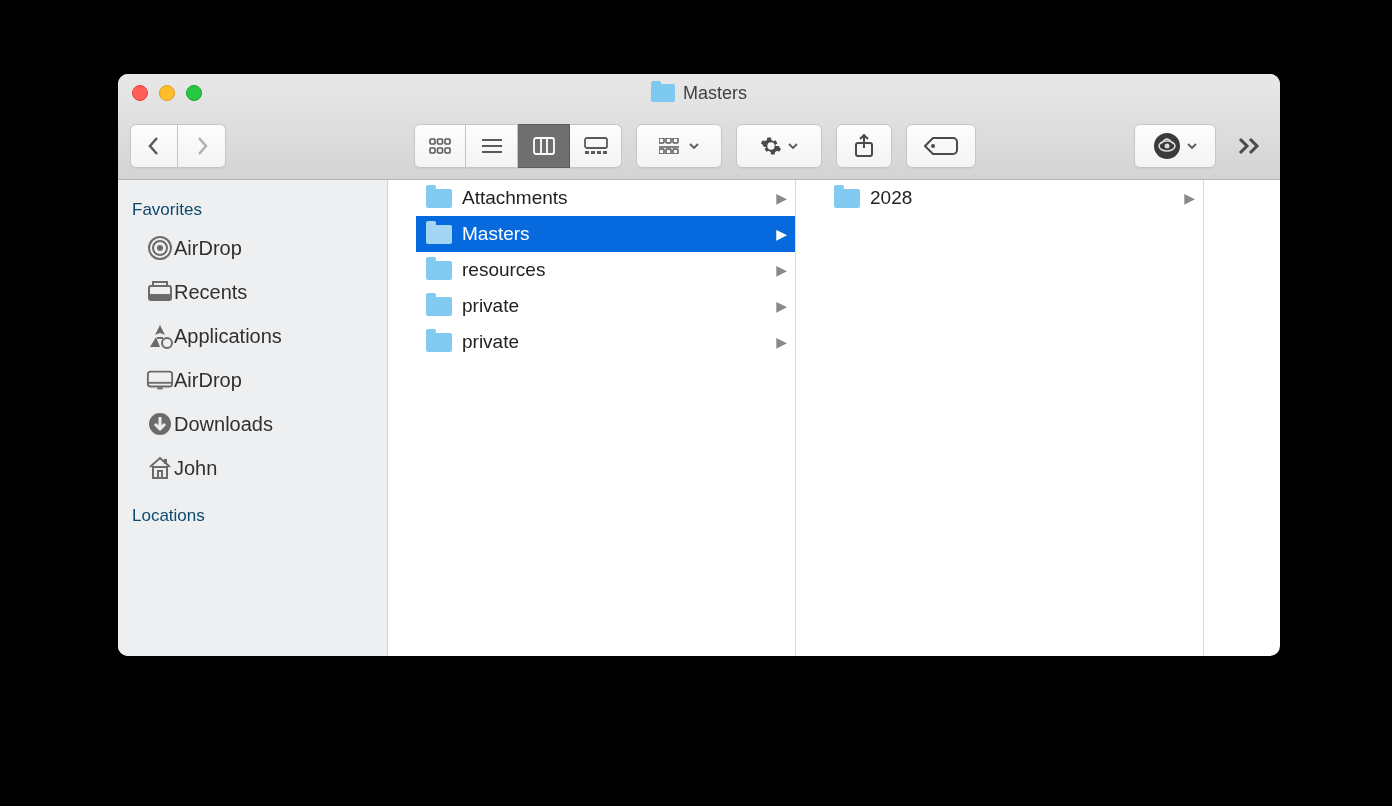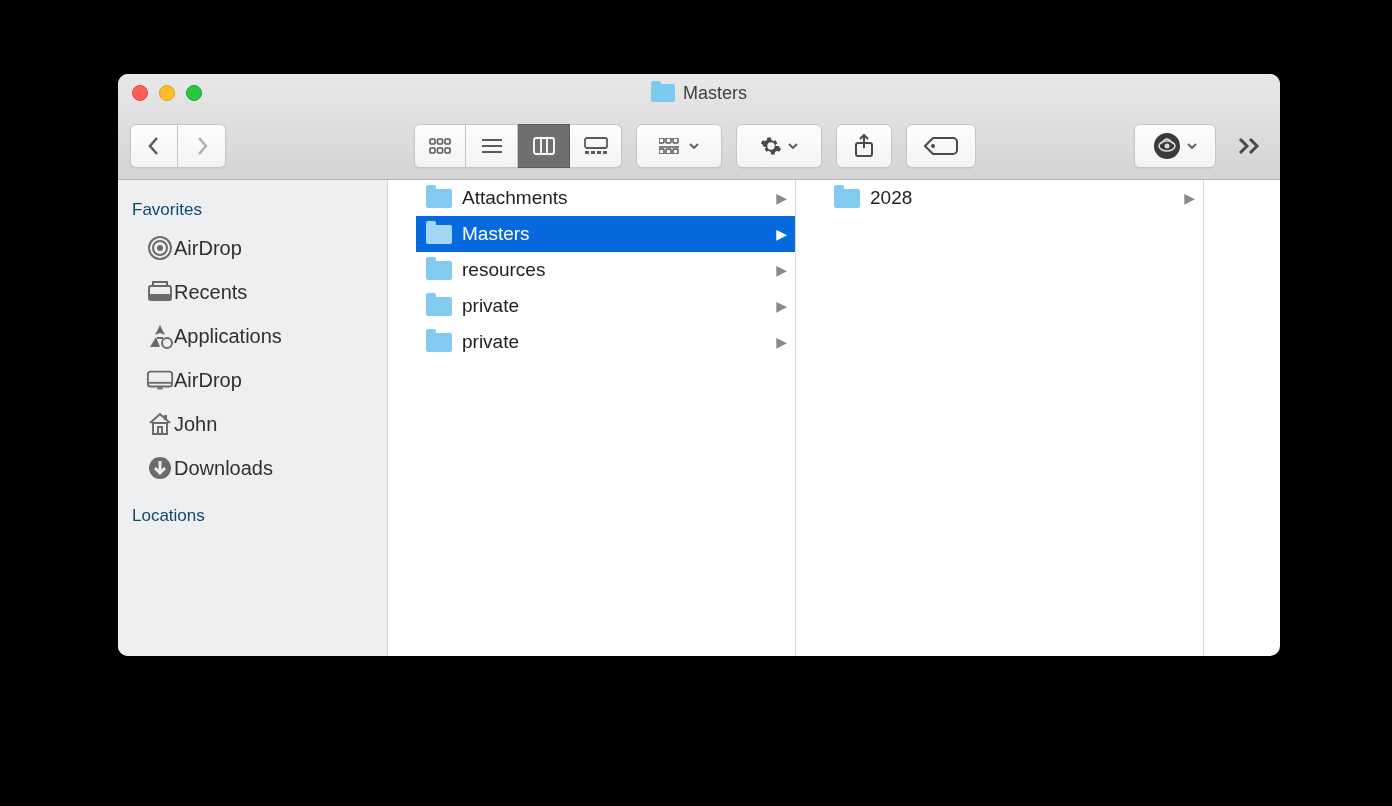--- a/index.html
+++ b/index.html
@@ -342,40 +342,40 @@
               <line x1="2" y1="14" x2="28" y2="14" stroke="#6b6b6b" stroke-width="2"></line>
               <rect x="12" y="19" width="6" height="2" fill="#6b6b6b"></rect>
             </svg>
         </span>
         <span>AirDrop</span>
       </div>
 
       <div class="side-item">
         <span class="sicon">
           <svg width="26" height="26" viewBox="0 0 26 26">
+              <circle cx="13" cy="13" r="11" fill="#6b6b6b"></circle>
+              <line x1="13" y1="6" x2="13" y2="17" stroke="#eeeff0" stroke-width="3"></line>
+              <polyline points="8,13 13,18 18,13" fill="none" stroke="#eeeff0" stroke-width="3"></polyline>
+            </svg>
+        </span>
+        <span>Downloads</span>
+      </div>
+
+      <div class="side-item">
+        <span class="sicon">
+          <svg width="26" height="26" viewBox="0 0 26 26">
               <path d="M3 12 L13 3 L23 12" fill="none" stroke="#6b6b6b" stroke-width="2"></path>
               <rect x="6" y="12" width="14" height="11" fill="none" stroke="#6b6b6b" stroke-width="2"></rect>
               <rect x="11" y="16" width="4" height="7" fill="none" stroke="#6b6b6b" stroke-width="2"></rect>
               <rect x="17" y="4" width="3" height="5" fill="#6b6b6b"></rect>
             </svg>
         </span>
         <span>John</span>
       </div>
 
-      <div class="side-item">
-        <span class="sicon">
-          <svg width="26" height="26" viewBox="0 0 26 26">
-              <circle cx="13" cy="13" r="11" fill="#6b6b6b"></circle>
-              <line x1="13" y1="6" x2="13" y2="17" stroke="#eeeff0" stroke-width="3"></line>
-              <polyline points="8,13 13,18 18,13" fill="none" stroke="#eeeff0" stroke-width="3"></polyline>
-            </svg>
-        </span>
-        <span>Downloads</span>
-      </div>
-
       <div class="side-head" style="margin-top:10px">Locations</div>
     </div>
 
     <div class="columns">
       <div class="col">
         <div class="row">
           <span class="fld"></span>
           <span class="lbl">Attachments</span>
           <span class="chev">▶</span>
         </div>

